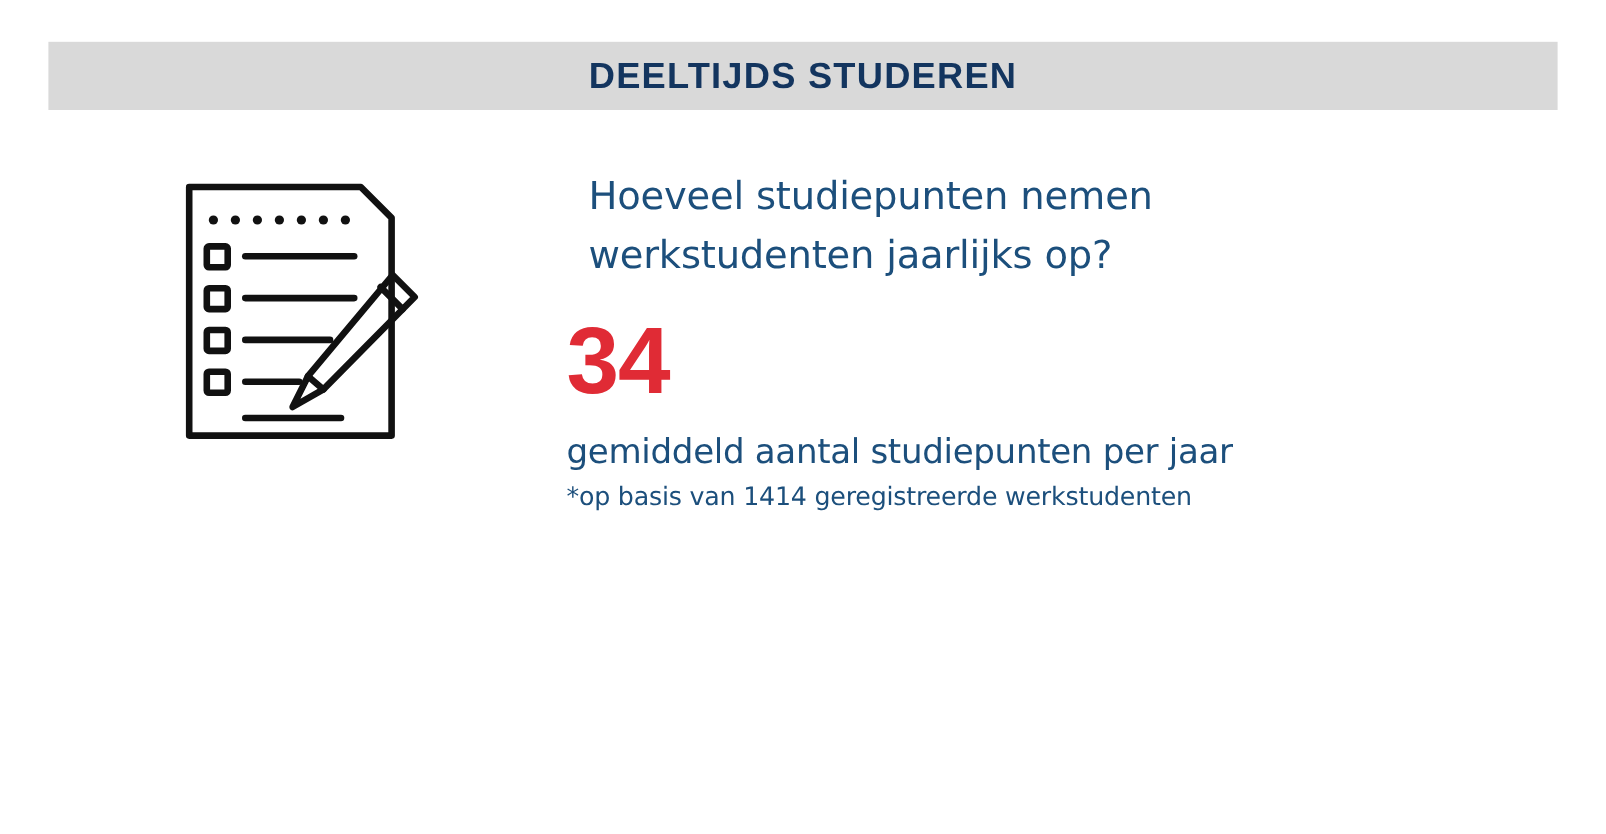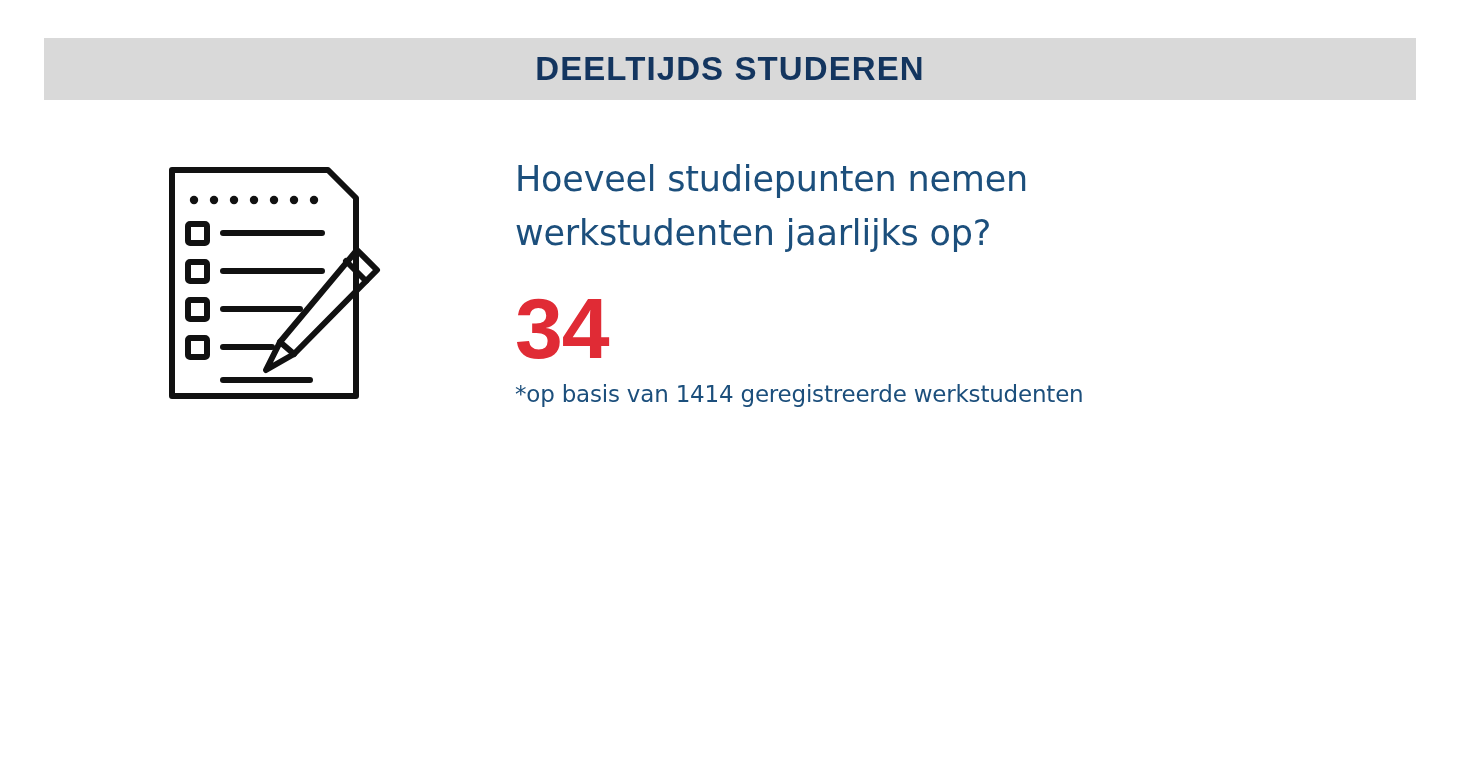--- a/index.html
+++ b/index.html
@@ -74,20 +74,21 @@
   }
 
   .question {
     font-family: "DejaVu Sans", sans-serif;
     font-size: 35px;
     line-height: 1.55;
     color: #1c4f7c;
     font-weight: 400;
     letter-spacing: -0.2px;
     max-width: 640px;
+    margin-left: 20px;
   }
 
   .big-number {
     font-family: "Liberation Sans", sans-serif;
     font-size: 86px;
     font-weight: bold;
     color: #e02b35;
     line-height: 1;
     letter-spacing: -1px;
     margin-top: 24px;
@@ -151,17 +152,18 @@
 
         <path d="M197 92 L217 112 L134 196 L106 212 L120 184 Z"></path>
         <line x1="186" y1="103" x2="206" y2="123"></line>
         <line x1="120" y1="184" x2="134" y2="196"></line>
       </svg>
     </div>
 
     <div class="text-block">
       <div class="question">Hoeveel studiepunten nemen werkstudenten jaarlijks op?</div>
       <div class="big-number">34</div>
+      <div class="caption">gemiddeld aantal studiepunten per jaar</div>
       <div class="footnote">*op basis van 1414 geregistreerde werkstudenten</div>
     </div>
 
   </div>
 </div>
 
 </body></html>

